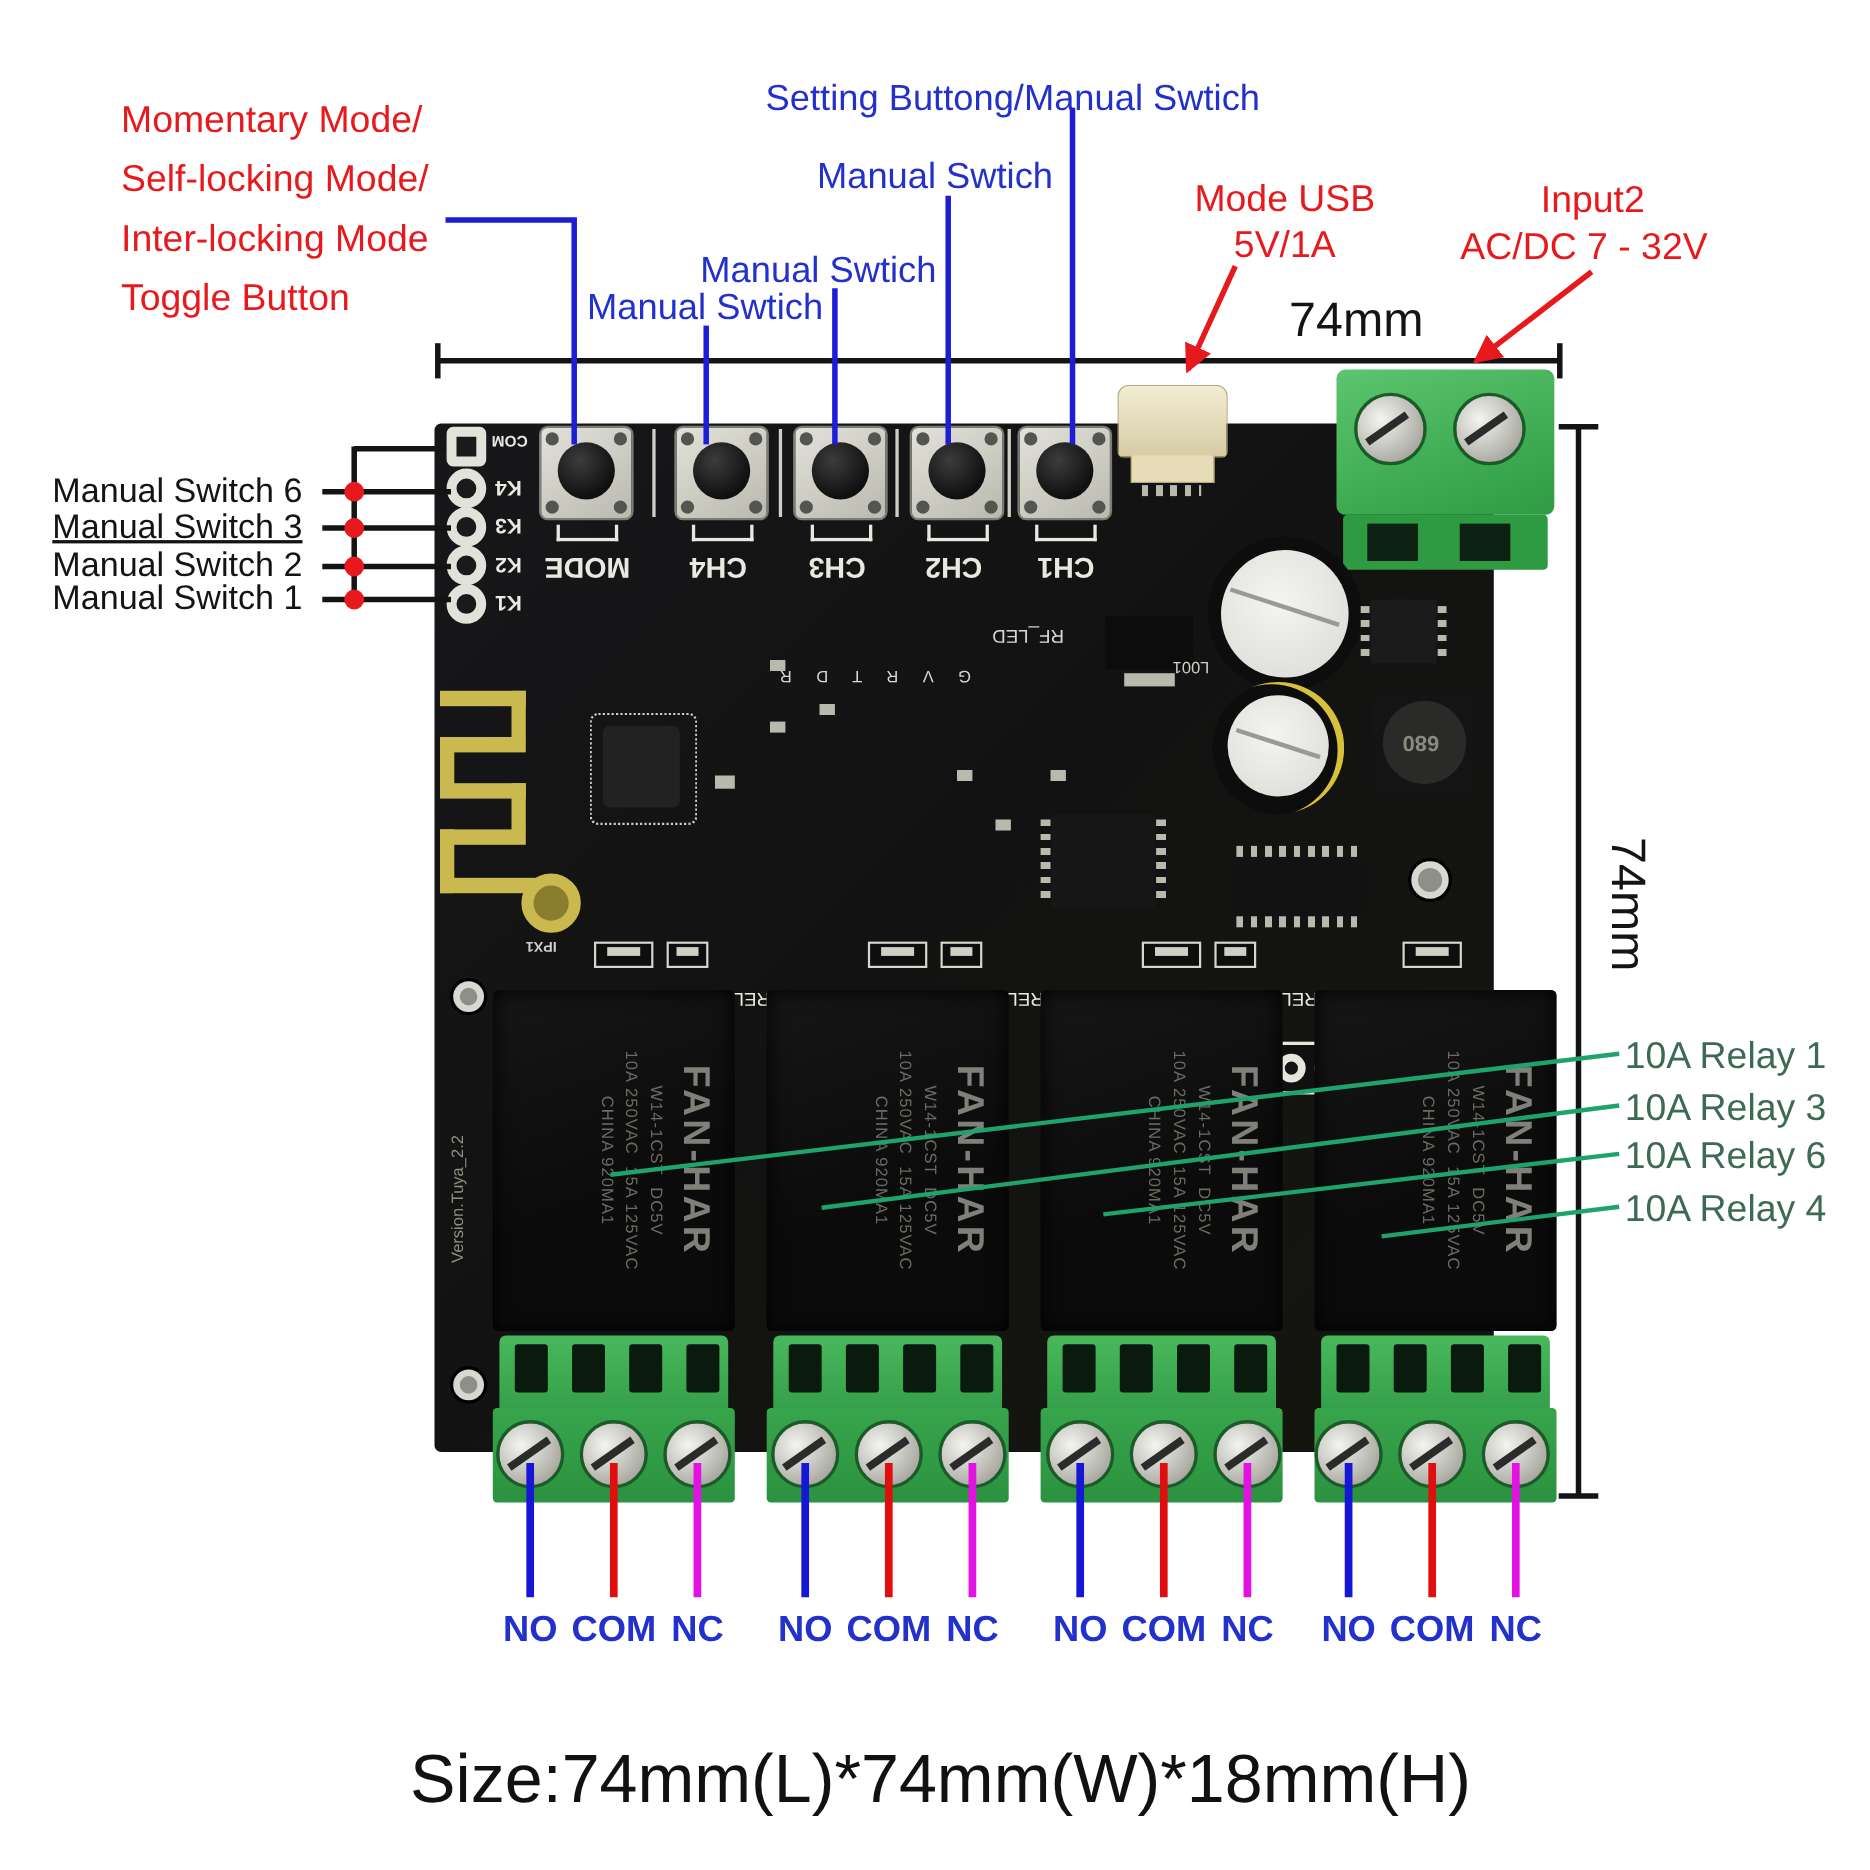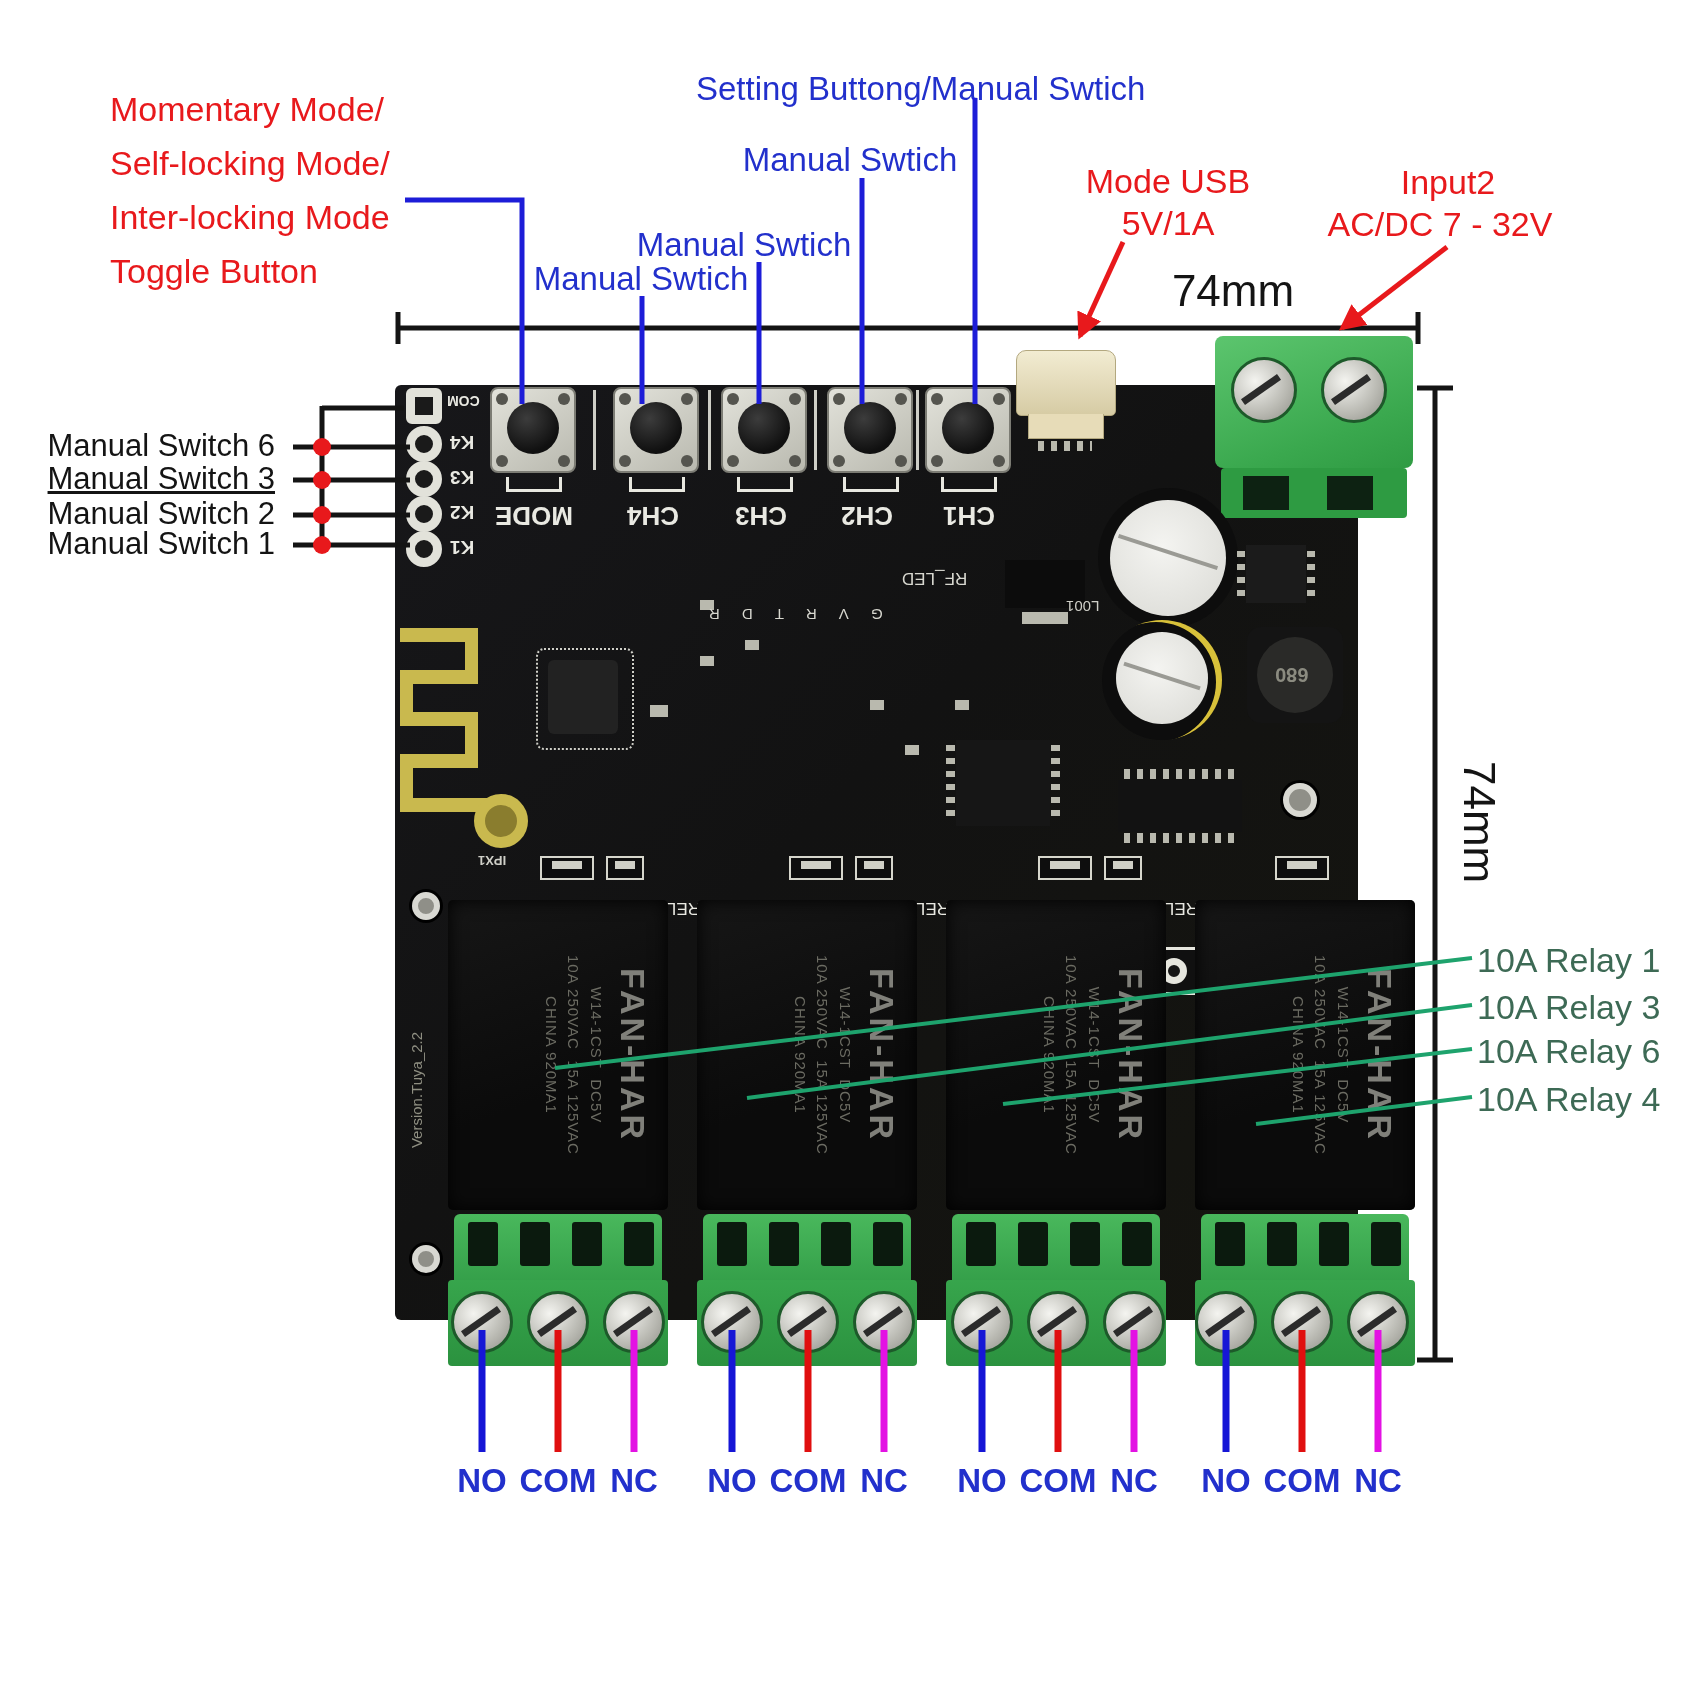--- a/index.html
+++ b/index.html
@@ -383,20 +383,21 @@
   <div class="lbl blue ctr" style="left:682px;top:1462px;width:100px;font-weight:bold;">NO</div>
   <div class="lbl blue ctr" style="left:758px;top:1462px;width:100px;font-weight:bold;">COM</div>
   <div class="lbl blue ctr" style="left:834px;top:1462px;width:100px;font-weight:bold;">NC</div>
   <div class="lbl blue ctr" style="left:932px;top:1462px;width:100px;font-weight:bold;">NO</div>
   <div class="lbl blue ctr" style="left:1008px;top:1462px;width:100px;font-weight:bold;">COM</div>
   <div class="lbl blue ctr" style="left:1084px;top:1462px;width:100px;font-weight:bold;">NC</div>
   <div class="lbl blue ctr" style="left:1176px;top:1462px;width:100px;font-weight:bold;">NO</div>
   <div class="lbl blue ctr" style="left:1252px;top:1462px;width:100px;font-weight:bold;">COM</div>
   <div class="lbl blue ctr" style="left:1328px;top:1462px;width:100px;font-weight:bold;">NC</div>
 
+  <div class="lbl ctr" style="left:280px;top:1582px;width:1150px;font-size:62px;color:#111;">Size:74mm(L)*74mm(W)*18mm(H)</div>
 
   <svg class="overlay" width="1700" height="1700" viewBox="0 0 1700 1700">
     <defs>
       <marker id="ah" viewBox="0 0 10 10" refX="8.5" refY="5" markerWidth="5.2" markerHeight="5.2" orient="auto-start-reverse">
         <path d="M0,0 L10,5 L0,10 z" fill="#e8191c"></path>
       </marker>
     </defs>
 
     <g stroke="#141414" stroke-width="5">
       <line x1="398" y1="328" x2="1418" y2="328"></line>

